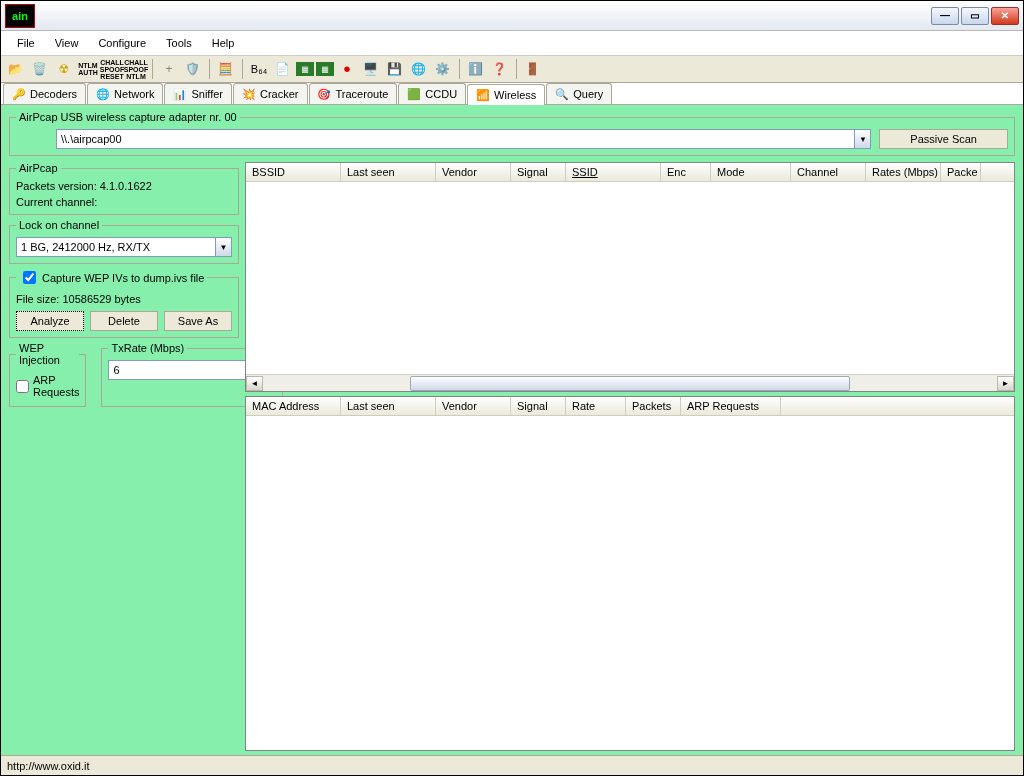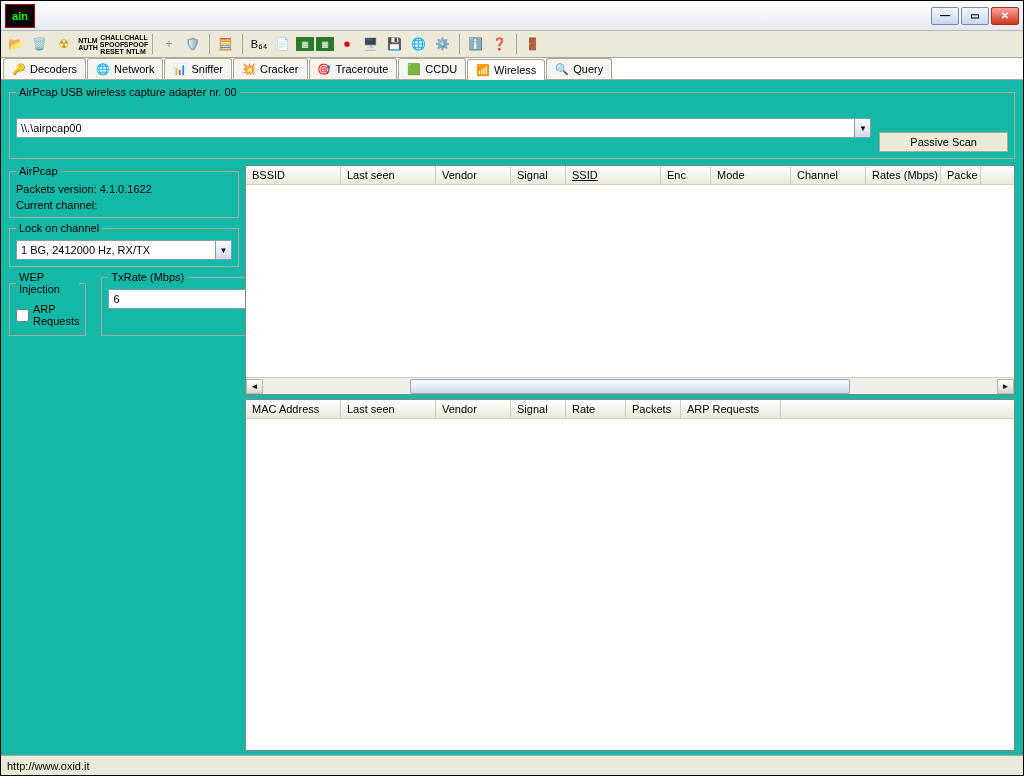--- a/index.html
+++ b/index.html
@@ -13,38 +13,38 @@
 .menubar { background: #fff; display: flex; gap: 4px; padding: 4px 8px; border-bottom: 1px solid #ccc; }
 .menubar div { padding: 2px 8px; cursor: pointer; }
 .toolbar { background: #ece9d8; display: flex; align-items: center; padding: 2px 4px; gap: 2px; border-bottom: 1px solid #aca899; flex-wrap: nowrap; }
 .tbtn { width: 22px; height: 22px; border: 1px solid transparent; display: flex; align-items: center; justify-content: center; cursor: pointer; font-size: 12px; }
 .tsep { width: 1px; height: 20px; background: #aca899; margin: 0 3px; }
 .tlabel { font-size: 7px; line-height: 7px; text-align: center; font-weight: bold; }
 .tabs { background: #fff; display: flex; border-bottom: 1px solid #aca899; padding-left: 2px; }
 .tab { display: flex; align-items: center; gap: 4px; padding: 3px 8px; border: 1px solid #aca899; border-bottom: none; border-radius: 3px 3px 0 0; margin-right: 1px; cursor: pointer; background: #f4f4f0; }
 .tab.active { background: #fff; position: relative; top: 1px; }
 .tab-icon { width: 14px; height: 14px; display: inline-flex; align-items: center; justify-content: center; font-size: 11px; }
-.content { flex: 1; background: #14b8a6; padding: 6px 8px 4px 8px; display: flex; gap: 6px; overflow: hidden; }
+.content { flex: 1; background: #86efac; padding: 6px 8px 4px 8px; display: flex; gap: 6px; overflow: hidden; }
 .leftcol { width: 230px; display: flex; flex-direction: column; gap: 4px; }
 .rightcol { flex: 1; display: flex; flex-direction: column; gap: 4px; }
 fieldset { border: 1px solid #aca899; padding: 6px; margin: 0; }
 legend { padding: 0 3px; }
 .combo { display: flex; width: 100%; }
 .combo input { flex: 1; border: 1px solid #7f9db9; padding: 2px 4px; background: #fff; font-size: 11px; height: 20px; }
 .combo .arrow { width: 16px; border: 1px solid #7f9db9; border-left: none; background: linear-gradient(to bottom,#fff,#cfd8e8); display: flex; align-items: center; justify-content: center; cursor: pointer; font-size: 8px; }
-.btn { border: 1px solid #aca899; background: #ece9d8; padding: 3px 10px; cursor: pointer; margin-top: 28px; }
+.btn { border: 1px solid #aca899; background: #ece9d8; padding: 3px 10px; cursor: pointer; }
 .btn.wide { padding: 3px 30px; }
 .checkbox-row { display: flex; align-items: center; gap: 4px; padding: 2px 0; }
 .checkbox-row input { margin: 0; }
 .row-btns { display: flex; gap: 6px; margin-top: 6px; }
 .row-btns .btn { flex: 1; text-align: center; }
 .twocol { display: flex; gap: 15px; }
 .twocol fieldset { flex: 1; }
 .topgroup { display: flex; gap: 8px; align-items: center; }
-.topgroup .combo { flex: 1; }
+.topgroup .combo { flex: 1; margin-left: 40px; }
 .table { border: 1px solid #848484; background: #fff; flex: 1; position: relative; overflow: hidden; }
 .thead { display: flex; background: linear-gradient(to bottom,#fff 0%,#f4f3ee 50%,#ece9d8 100%); border-bottom: 1px solid #cecec0; }
 .th { border-right: 1px solid #cecec0; padding: 3px 6px; white-space: nowrap; overflow: hidden; cursor: pointer; }
 .scrollbar-h { height: 17px; background: #efefe7; border-top: 1px solid #d4d0c8; display: flex; align-items: center; position: absolute; bottom: 0; left: 0; right: 0; }
 .sb-btn { width: 17px; height: 15px; background: linear-gradient(to bottom,#fff,#d7d7ce); border: 1px solid #b8b8a8; display: flex; align-items: center; justify-content: center; font-size: 8px; cursor: pointer; }
 .sb-track { flex: 1; height: 15px; display: flex; }
 .sb-thumb { width: 60%; margin-left: 20%; background: linear-gradient(to bottom,#fff,#cfd8e8); border: 1px solid #9aa7bc; border-radius: 2px; }
 .statusbar { height: 20px; border-top: 1px solid #aca899; background: #ece9d8; padding: 2px 6px; display: flex; align-items: center; }
 .table1 { height: 230px; flex: none; }
 </style>
@@ -56,20 +56,27 @@
     <div class="app-icon">
         <span>ain</span>
       </div>
     <div class="win-btns">
       <div class="win-btn">—</div>
       <div class="win-btn">▭</div>
       <div class="win-btn close">✕</div>
     </div>
   </div>
 
+  <div class="menubar">
+    <div>File</div>
+    <div>View</div>
+    <div>Configure</div>
+    <div>Tools</div>
+    <div>Help</div>
+  </div>
 
   <div class="toolbar">
     <div class="tbtn">📂</div>
     <div class="tbtn">🗑️</div>
     <div class="tbtn" style="color:#cca300">☢</div>
     <div class="tbtn">
         <div class="tlabel" style="white-space:pre">NTLM
 AUTH</div>
       </div>
     <div class="tbtn">
@@ -161,20 +168,32 @@
             <div>Packets version: 4.1.0.1622</div>
             <div style="margin-top:4px">Current channel:</div>
           </fieldset>
           <fieldset>
             <legend>Lock on channel</legend>
             <div class="combo">
               <input value="1 BG, 2412000 Hz, RX/TX" style="">
               <div class="arrow">▼</div>
             </div>
           </fieldset>
+          <fieldset>
+            <legend style="display:flex;align-items:center;gap:3px">
+              <input type="checkbox" checked="" style="">
+              <span>Capture WEP IVs to dump.ivs file</span>
+            </legend>
+            <div>File size: 10586529 bytes</div>
+            <div class="row-btns">
+              <button class="btn" style="border:1px dotted #000">Analyze</button>
+              <button class="btn">Delete</button>
+              <button class="btn">Save As</button>
+            </div>
+          </fieldset>
           <div class="twocol">
             <fieldset>
               <legend>WEP Injection</legend>
               <div class="checkbox-row">
                 <input type="checkbox" style="">
                 <span>ARP Requests</span>
               </div>
             </fieldset>
             <fieldset style="max-width:82px">
               <legend>TxRate (Mbps)</legend>

